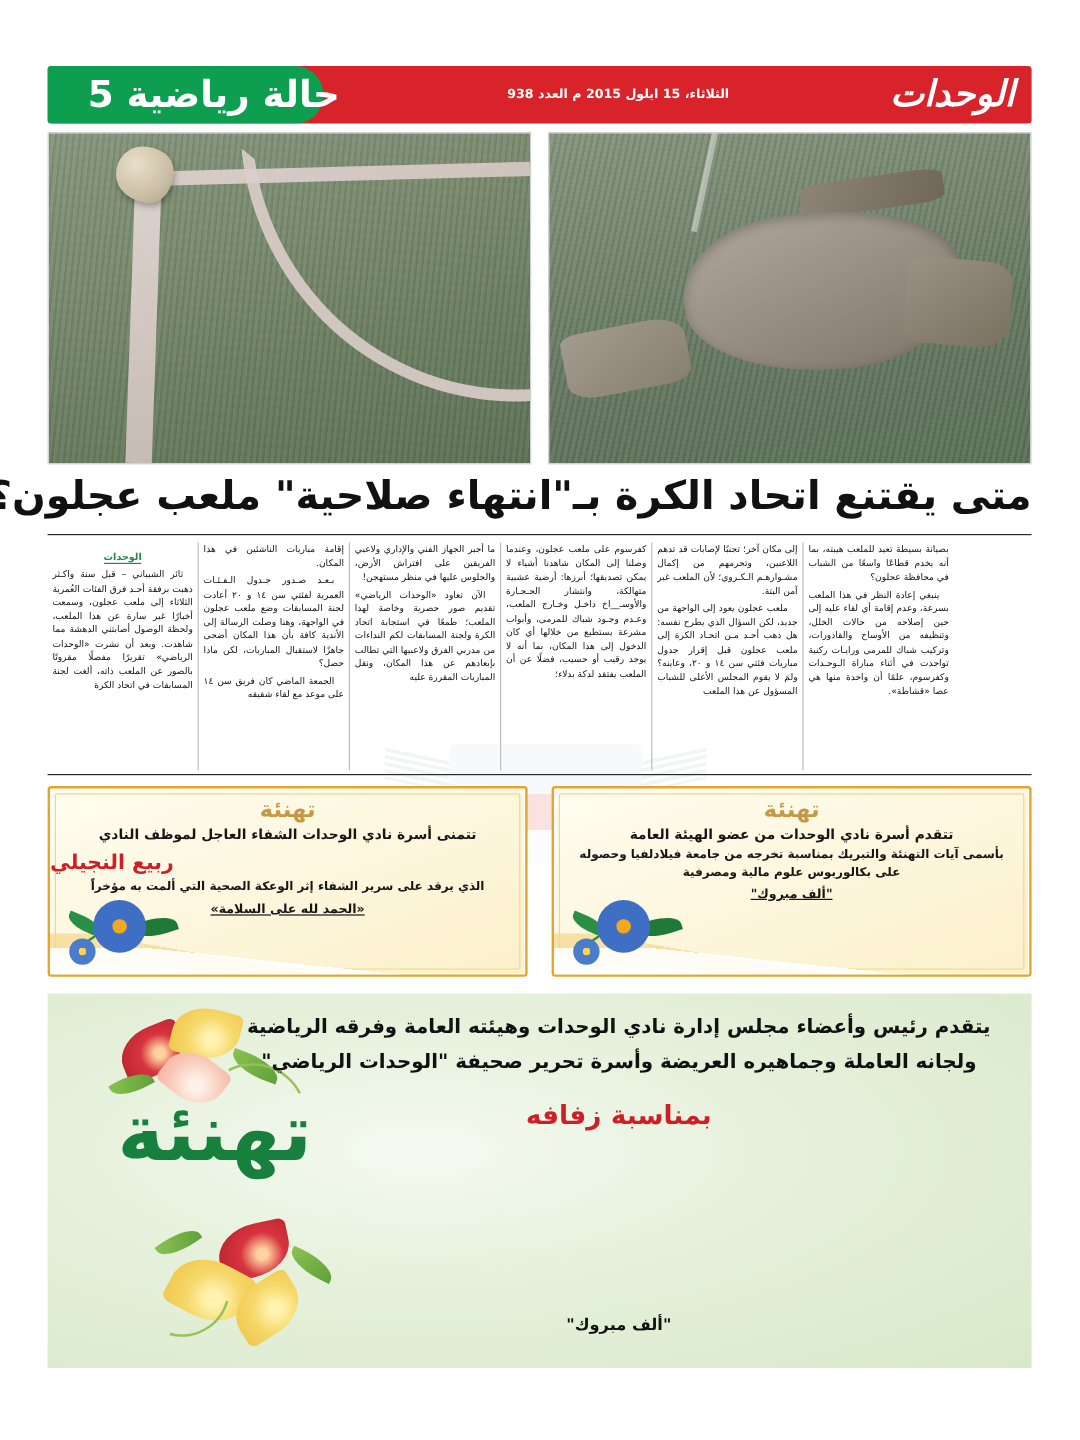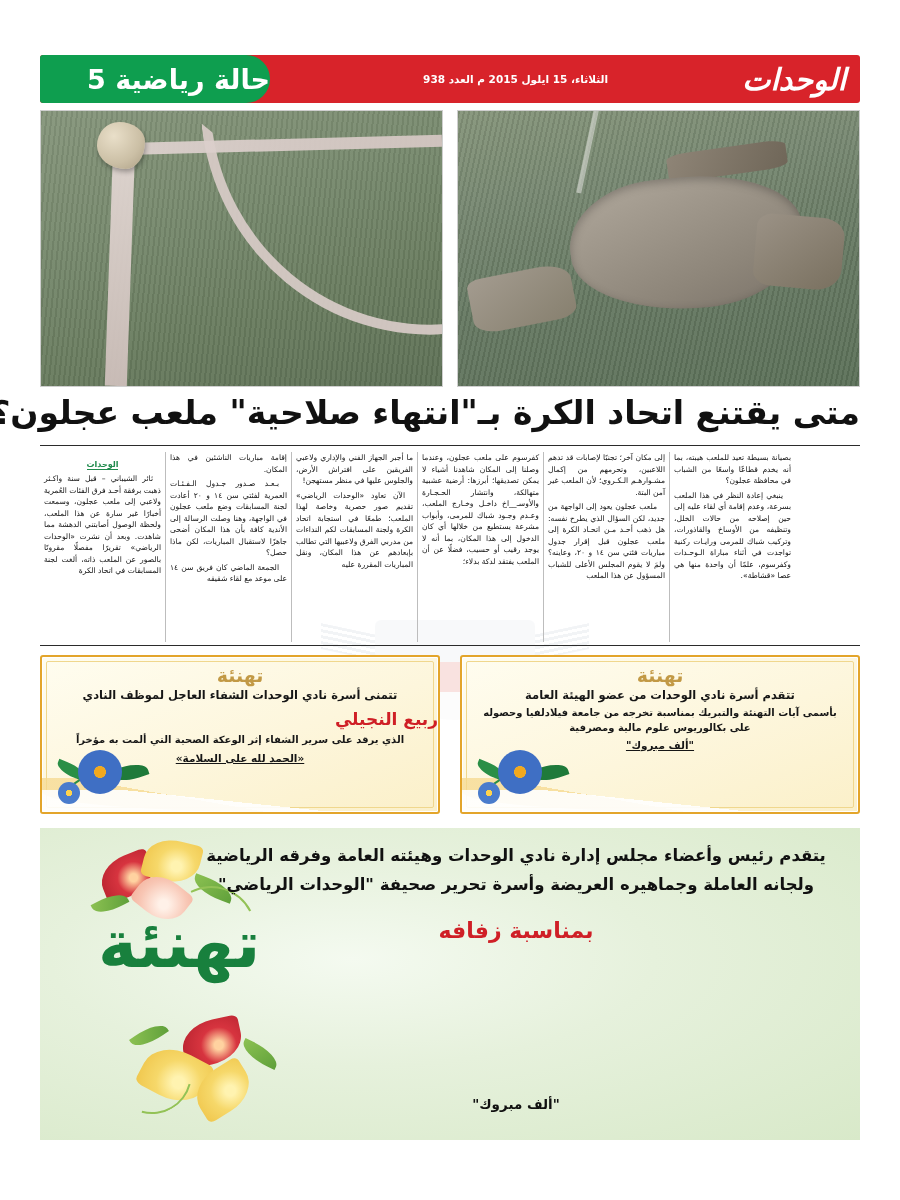--- a/index.html
+++ b/index.html
@@ -7,21 +7,21 @@
        font-family:"DejaVu Sans","Liberation Sans",sans-serif;}
 
   .page{position:absolute;inset:0;width:900px;height:1200px;background:#fff;}
 
   
   .masthead{position:absolute;left:40px;top:55px;width:820px;height:48px;
             background:#d8232a;border-radius:3px;overflow:hidden;}
   .badge{position:absolute;right:auto;left:0;top:0;height:48px;width:230px;
          background:#0e9e4f;border-top-right-radius:26px;border-bottom-right-radius:26px;
          display:flex;align-items:center;justify-content:center;}
-  .badge-text{color:#fff;font-size:27px;font-weight:bold;letter-spacing:0px;
+  .badge-text{color:#fff;font-size:31px;font-weight:bold;letter-spacing:0px;
               direction:rtl;white-space:nowrap;margin-left:47px;}
   .mast-logo{position:absolute;right:14px;top:50%;transform:translateY(-50%);
              color:#fff;font-size:30px;font-weight:bold;font-style:italic;
              letter-spacing:-1px;white-space:nowrap;}
   .mast-date{position:absolute;right:252px;top:50%;transform:translateY(-50%);
              color:#fff;font-size:10.5px;font-weight:bold;white-space:nowrap;}
 
   
   .photos{position:absolute;left:40px;top:110px;width:820px;height:275px;
           display:flex;gap:14px;}
@@ -106,21 +106,21 @@
   .card{width:400px;height:155px;position:relative;overflow:hidden;
         border:2px solid #e3a52b;border-radius:3px;
         background:linear-gradient(160deg,#fffdf0 0%,#fdf6dc 55%,#fbf0c9 100%);
         box-shadow:inset 0 0 0 1px #fff;}
   .card-inner{position:absolute;inset:4px;border:1px solid #f0d78d;border-radius:2px;}
   .calig{position:relative;margin-top:7px;text-align:center;
          font-size:19px;color:#b8892a;font-weight:bold;direction:rtl;
          letter-spacing:2px;opacity:.85;}
   .c-line1{position:relative;text-align:center;font-size:11.5px;font-weight:bold;
            color:#161616;direction:rtl;margin-top:2px;}
-  .c-name{position:relative;text-align:right;font-size:17px;font-weight:bold;
+  .c-name{position:relative;text-align:left;font-size:17px;font-weight:bold;
           color:#cf1f26;direction:rtl;margin-top:7px;}
   .c-body{position:relative;text-align:center;font-size:10px;font-weight:bold;
           color:#161616;direction:rtl;line-height:1.45;margin-top:4px;padding:0 18px;}
   .c-foot{position:relative;text-align:center;font-size:10.5px;font-weight:bold;
           color:#161616;direction:rtl;margin-top:4px;text-decoration:underline;}
   .wave{position:absolute;left:0;bottom:0;width:100%;height:34px;
         background:linear-gradient(10deg,#f6d98e 0 38%,transparent 38%);
         opacity:.75;border-radius:0 0 0 60%;}
   .wave2{position:absolute;left:0;bottom:0;width:100%;height:22px;
          background:linear-gradient(6deg,#fff 0 48%,transparent 48%);opacity:.9;}
@@ -206,21 +206,21 @@
     <div class="wm-wing wm-wr"></div>
     <div class="wm-shield"></div>
   </div>
 
   <div class="article">
 
     <div class="col">
       <div class="byline-wrap">
         <span class="byline">الوحدات</span>
       </div>
-      <p class="ind">ثائر الشيباني – قبل سنة واكـثر ذهبت برفقة أحـد فرق الفئات العُمرية ولاعبي إلى ملعب عجلون، وسمعت أخبارًا غير سارة عن هذا الملعب، ولحظة الوصول أصابتني الدهشة مما شاهدت. وبعد أن نشرت «الوحدات الرياضي» تقريرًا مفصلًا مقرونًا بالصور عن الملعب ذاته، ألغت لجنة المسابقات في اتحاد الكرة</p>
+      <p class="ind">ثائر الشيباني – قبل سنة واكـثر ذهبت برفقة أحـد فرق الفئات العُمرية الثلاثاء إلى ملعب عجلون، وسمعت أخبارًا غير سارة عن هذا الملعب، ولحظة الوصول أصابتني الدهشة مما شاهدت. وبعد أن نشرت «الوحدات الرياضي» تقريرًا مفصلًا مقرونًا بالصور عن الملعب ذاته، ألغت لجنة المسابقات في اتحاد الكرة</p>
     </div>
 
     <div class="col">
       <p>إقامة مباريات الناشئين في هذا المكان.</p>
       <p class="ind">بـعـد صـدور جـدول الـفـئـات العمرية لفئتي سن ١٤ و ٢٠ أعادت لجنة المسابقات وضع ملعب عجلون في الواجهة، وهنا وصلت الرسالة إلى الأندية كافة بأن هذا المكان أضحى جاهزًا لاستقبال المباريات، لكن ماذا حصل؟</p>
       <p class="ind">الجمعة الماضي كان فريق سن ١٤ على موعد مع لقاء شقيقه</p>
     </div>
 
     <div class="col">
       <p>ما أجبر الجهاز الفني والإداري ولاعبي الفريقين على افتراش الأرض، والجلوس عليها في منظر مستهجن!</p>

